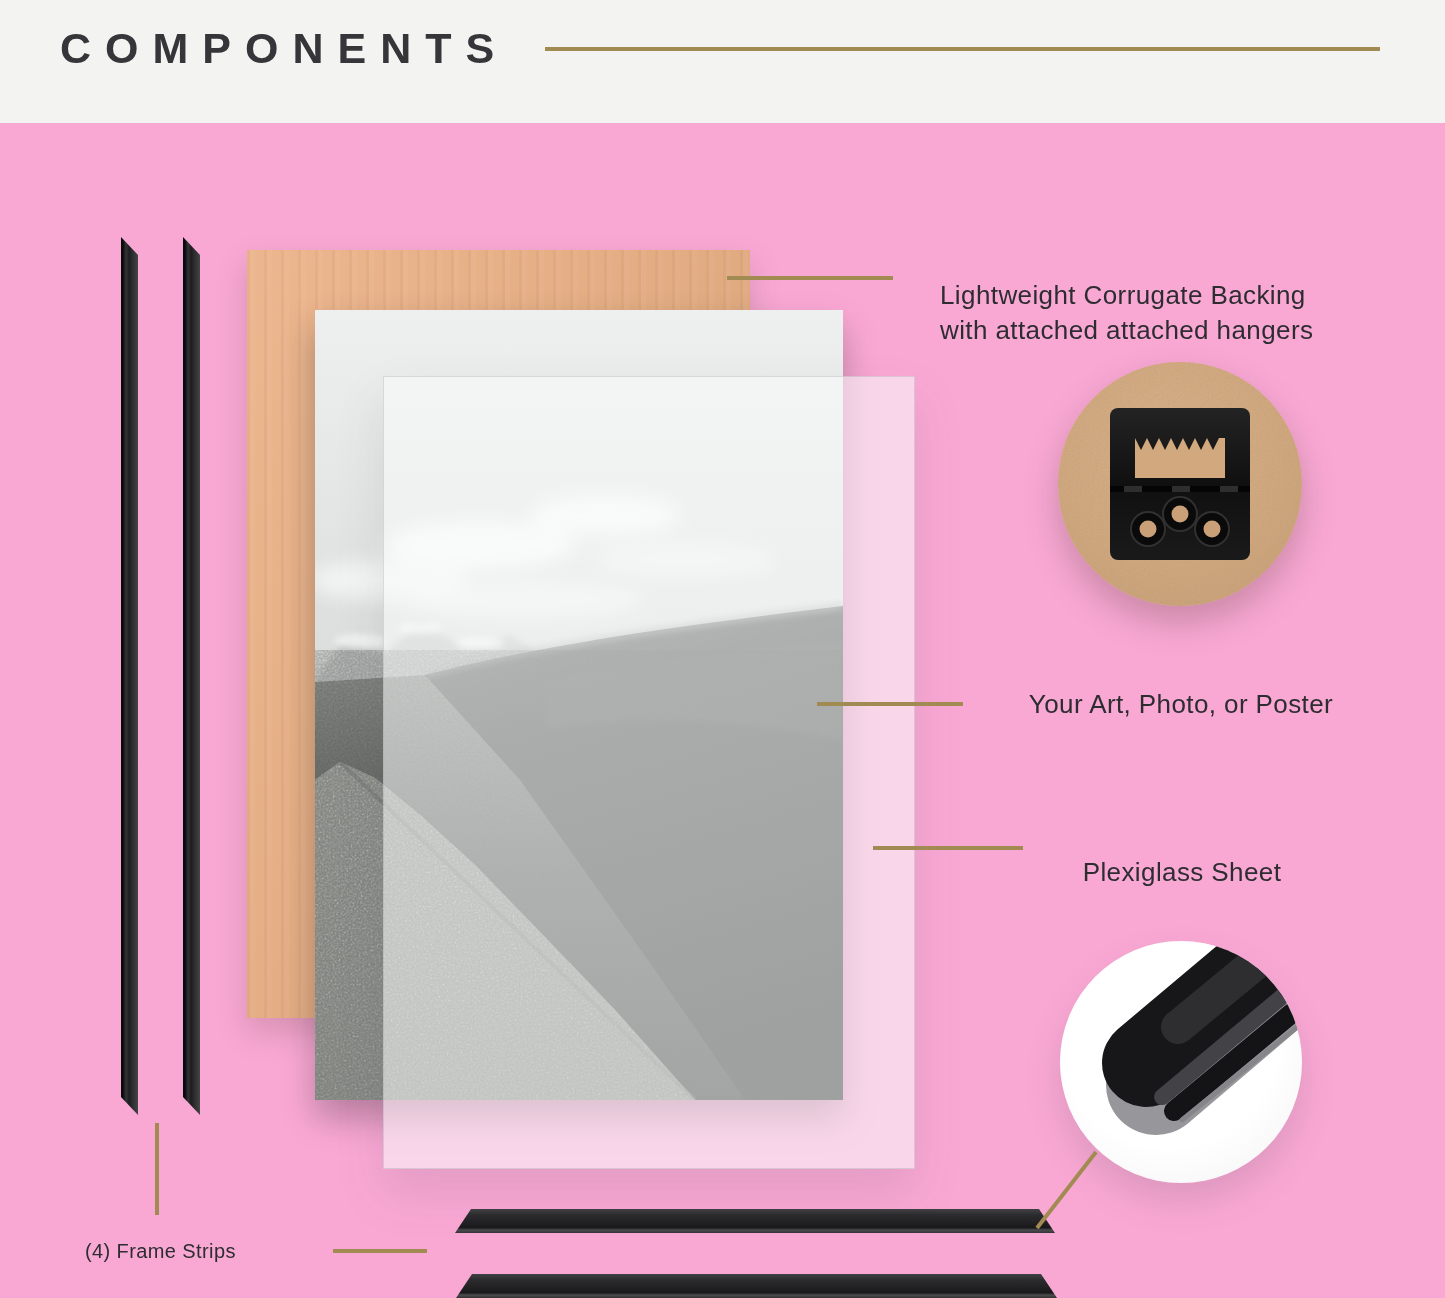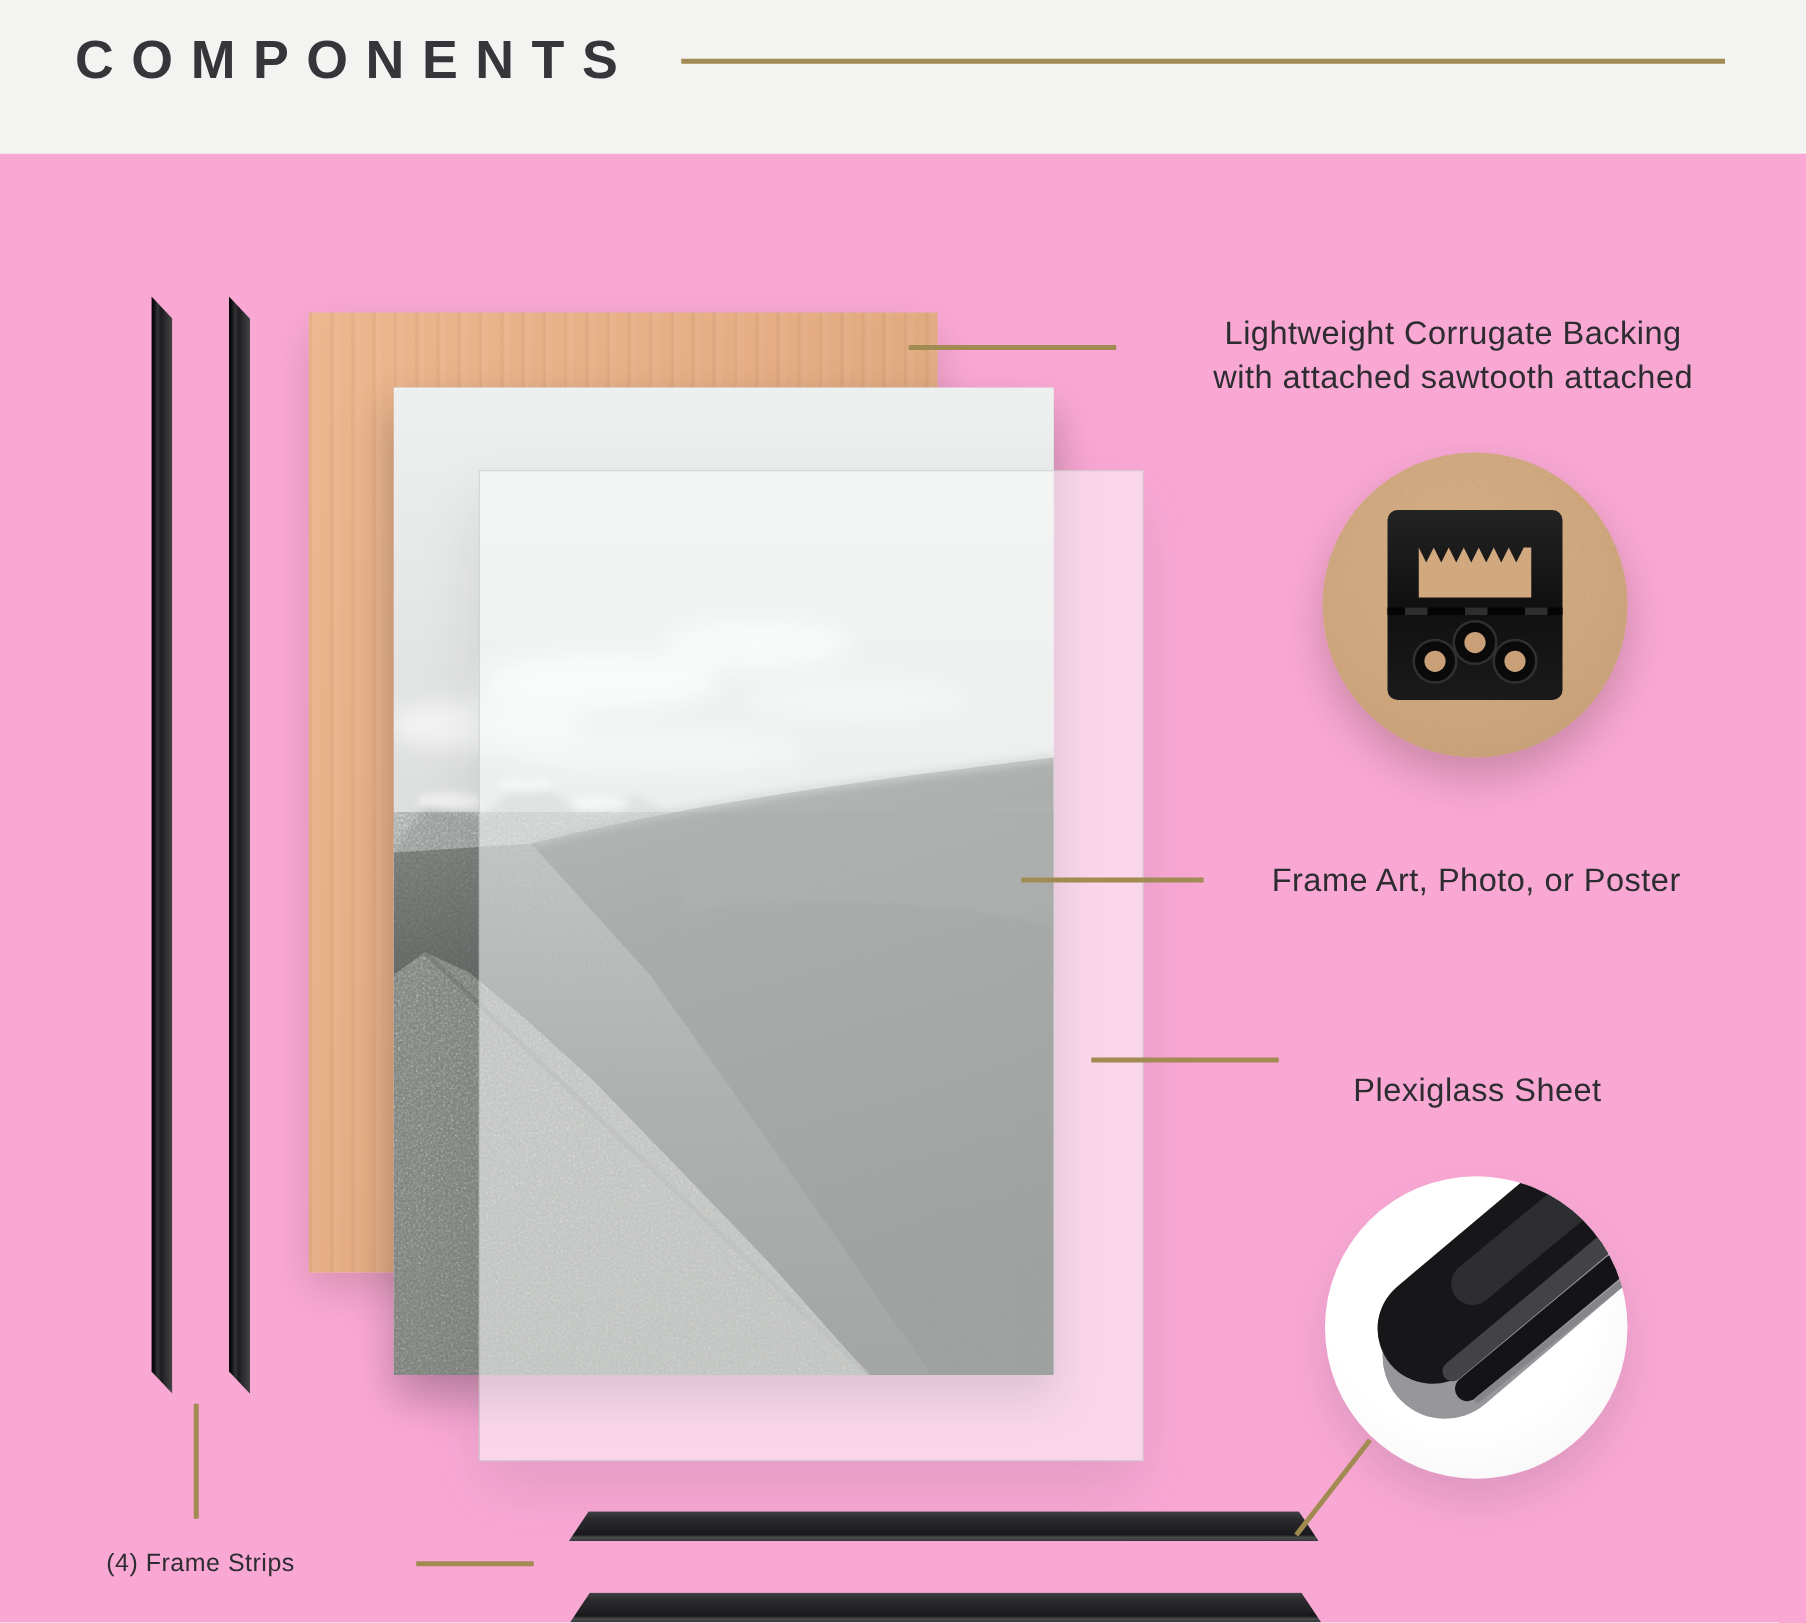--- a/index.html
+++ b/index.html
@@ -52,21 +52,21 @@
     background:radial-gradient(circle at 45% 35%,#dab088 0%,#d2a87e 55%,#c69d75 100%);
     box-shadow:0 16px 34px rgba(60,45,30,0.25);}
   .circle-frame{left:1060px;top:941px;width:242px;height:242px;
     background:radial-gradient(circle at 45% 40%,#ffffff 55%,#f1f1f2 100%);
     box-shadow:0 18px 36px rgba(60,60,70,0.15);}
   .detail-circle svg{display:block;width:100%;height:100%;}
 
   
   .callout{position:absolute;color:var(--c-label-text,#2d2d31);
     font-size:26px;letter-spacing:0.4px;line-height:35px;z-index:6;}
-  .lbl-backing{left:940px;top:249px;width:445px;text-align:center;}
+  .lbl-backing{left:940px;top:278px;width:445px;}
   .lbl-art{left:960px;top:688px;width:442px;text-align:center;line-height:33px;}
   .lbl-plexi{left:960px;top:832px;width:444px;text-align:center;line-height:33px;margin-top:24px;}
   .lbl-strips{left:85px;top:1235px;width:300px;text-align:left;font-size:20px;line-height:33px;}
 
   
   .ln{z-index:6;}
   .ln-backing{left:727px;top:276px;width:166px;height:4px;}
   .ln-art{left:817px;top:702px;width:146px;height:4px;}
   .ln-plexi{left:873px;top:846px;width:150px;height:4px;}
   .ln-strips-h{left:333px;top:1249px;width:94px;height:4px;}
@@ -201,23 +201,23 @@
         <line x1="198" y1="20" x2="118" y2="86" stroke="#3a3a3e" stroke-width="34" opacity="0.65"></line>
         <line x1="224" y1="54" x2="102" y2="156" stroke="#434347" stroke-width="16"></line>
         <line x1="232" y1="72" x2="114" y2="170" stroke="#141416" stroke-width="20"></line>
         <line x1="237" y1="86" x2="122" y2="179" stroke="#85858a" stroke-width="5"></line>
       </g>
     </svg>
   </div>
 
   <div class="callout lbl-backing">
     <div>Lightweight Corrugate Backing</div>
-    <div>with attached sawtooth attached</div>
-  </div>
-  <div class="callout lbl-art">Frame Art, Photo, or Poster</div>
+    <div>with attached attached hangers</div>
+  </div>
+  <div class="callout lbl-art">Your Art, Photo, or Poster</div>
   <div class="callout lbl-plexi">Plexiglass Sheet</div>
   <div class="callout lbl-strips">(4) Frame Strips</div>
 
   <div class="goldline ln ln-backing"></div>
   <div class="goldline ln ln-art"></div>
   <div class="goldline ln ln-plexi"></div>
   <div class="goldline ln ln-strips-h"></div>
   <div class="goldline ln ln-strips-v"></div>
   <svg class="ln-diagonal" viewBox="0 0 90 100" aria-hidden="true">
     <line x1="76" y1="12" x2="17" y2="88" stroke="#a28b52" stroke-width="4"></line>

